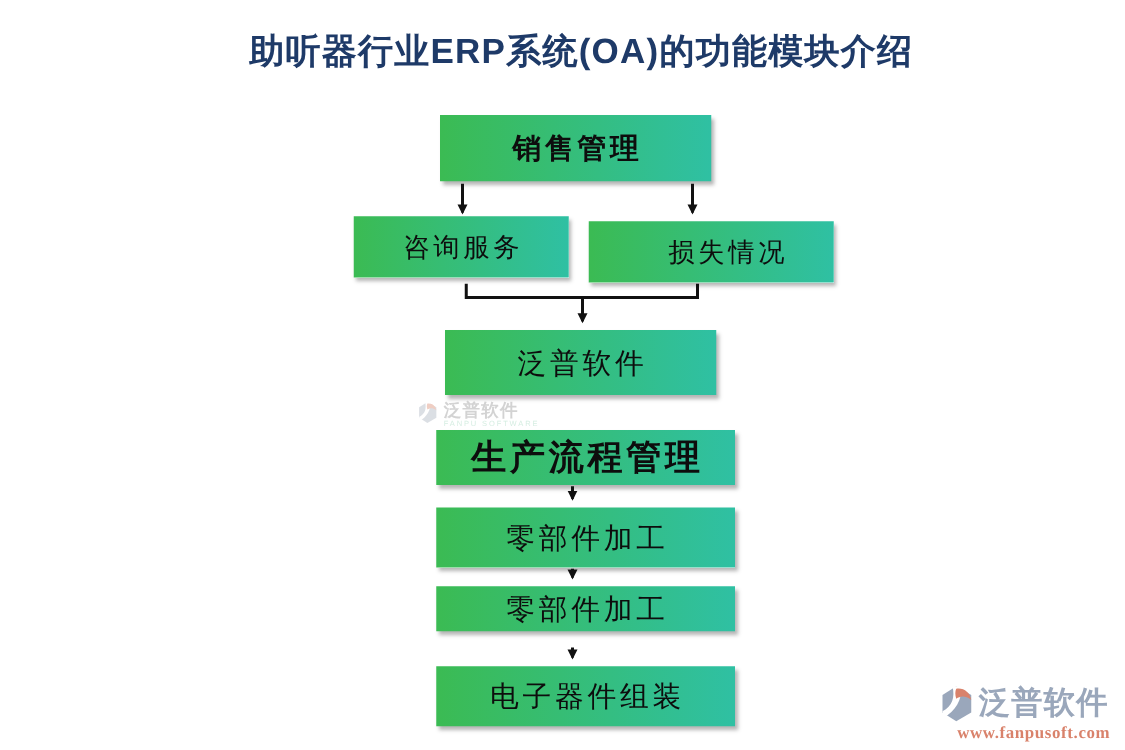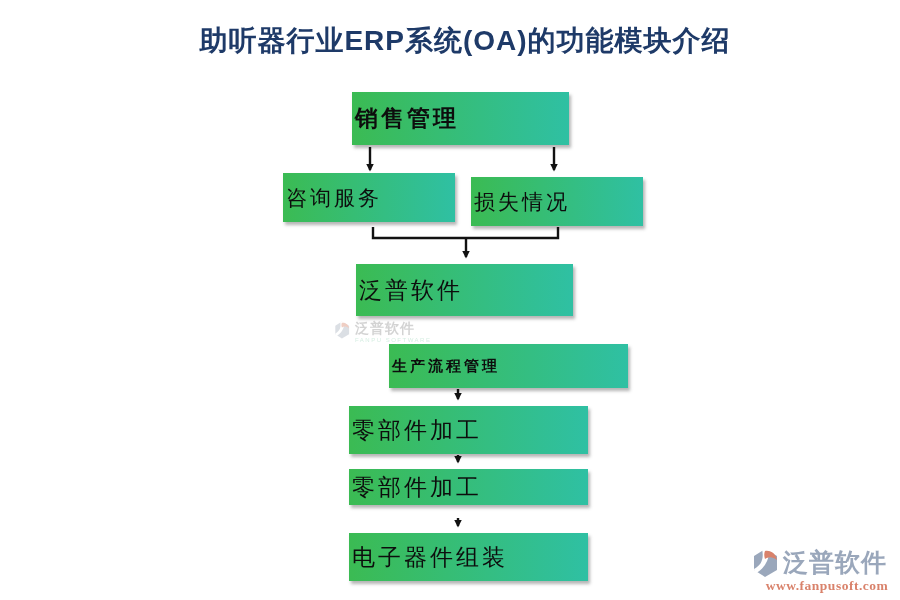--- a/index.html
+++ b/index.html
@@ -3,31 +3,31 @@
 <meta charset="utf-8">
 <style>
   html,body{margin:0;padding:0;background:#fff;}
   #canvas{position:relative;width:900px;height:600px;background:#ffffff;overflow:hidden;
           font-family:"Liberation Sans",sans-serif;}
   
   .page-title{position:absolute;top:22px;left:15px;width:900px;text-align:center;
               font-size:28px;font-weight:bold;color:#1e3a68;letter-spacing:1px;
               font-family:"Liberation Sans",sans-serif;}
   
-  .box{position:absolute;display:flex;align-items:center;justify-content:flex-start;
+  .box{position:absolute;display:flex;align-items:center;justify-content:center;
        background:linear-gradient(90deg,#3bbb53,#2fc0a3);
        box-shadow:2px 3px 3px rgba(90,90,90,.45);
        color:#0d0d0d;font-family:Liberation Sans, sans-serif;
        letter-spacing:3px;text-indent:3px;}
   .bold{font-weight:bold;}
   #box-sales       {left:352px;top:92px; width:217px;height:53px;font-size:23px;}
   #box-consulting  {left:283px;top:173px;width:172px;height:49px;font-size:21px;}
-  #box-loss        {left:471px;top:177px;width:172px;height:49px;font-size:21px;}
+  #box-loss        {left:471px;top:177px;width:172px;height:49px;font-size:21px;padding-left:24px;}
   #box-satisfaction{left:356px;top:264px;width:217px;height:52px;font-size:23px;}
-  #box-production  {left:349px;top:344px;width:239px;height:44px;font-size:15px;margin-left:40px;}
+  #box-production  {left:349px;top:344px;width:239px;height:44px;font-size:28px;}
   #box-mold        {left:349px;top:406px;width:239px;height:48px;font-size:23px;}
   #box-parts       {left:349px;top:469px;width:239px;height:36px;font-size:23px;}
   #box-assembly    {left:349px;top:533px;width:239px;height:48px;font-size:23px;}
   
   .arrows{position:absolute;left:0;top:0;pointer-events:none;}
   .arrows line,.arrows polyline{stroke:#111;stroke-width:2.4;fill:none;}
   
   .wm-center{position:absolute;left:334px;top:321px;display:flex;align-items:flex-start;
              gap:4px;opacity:.65;}
   .wm-center .wm-txt{display:flex;flex-direction:column;line-height:1;}

